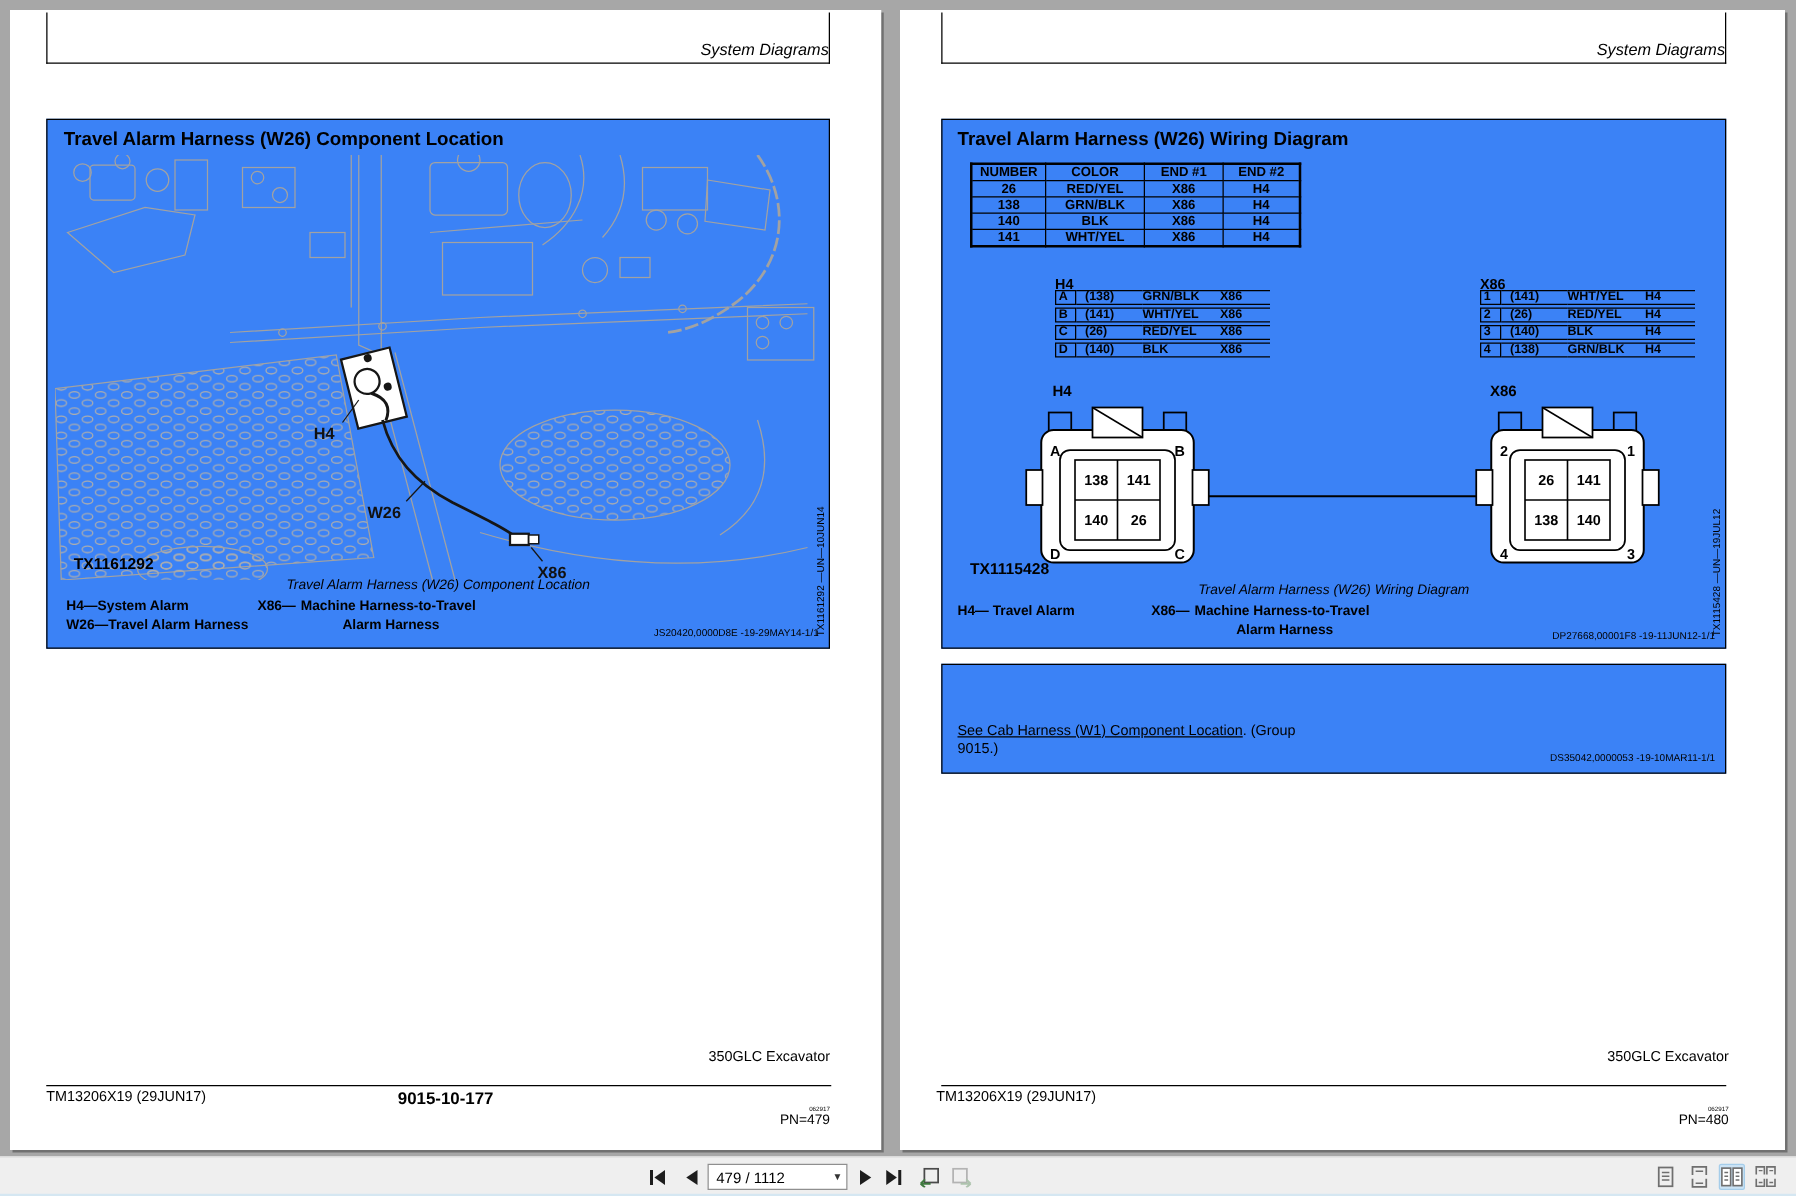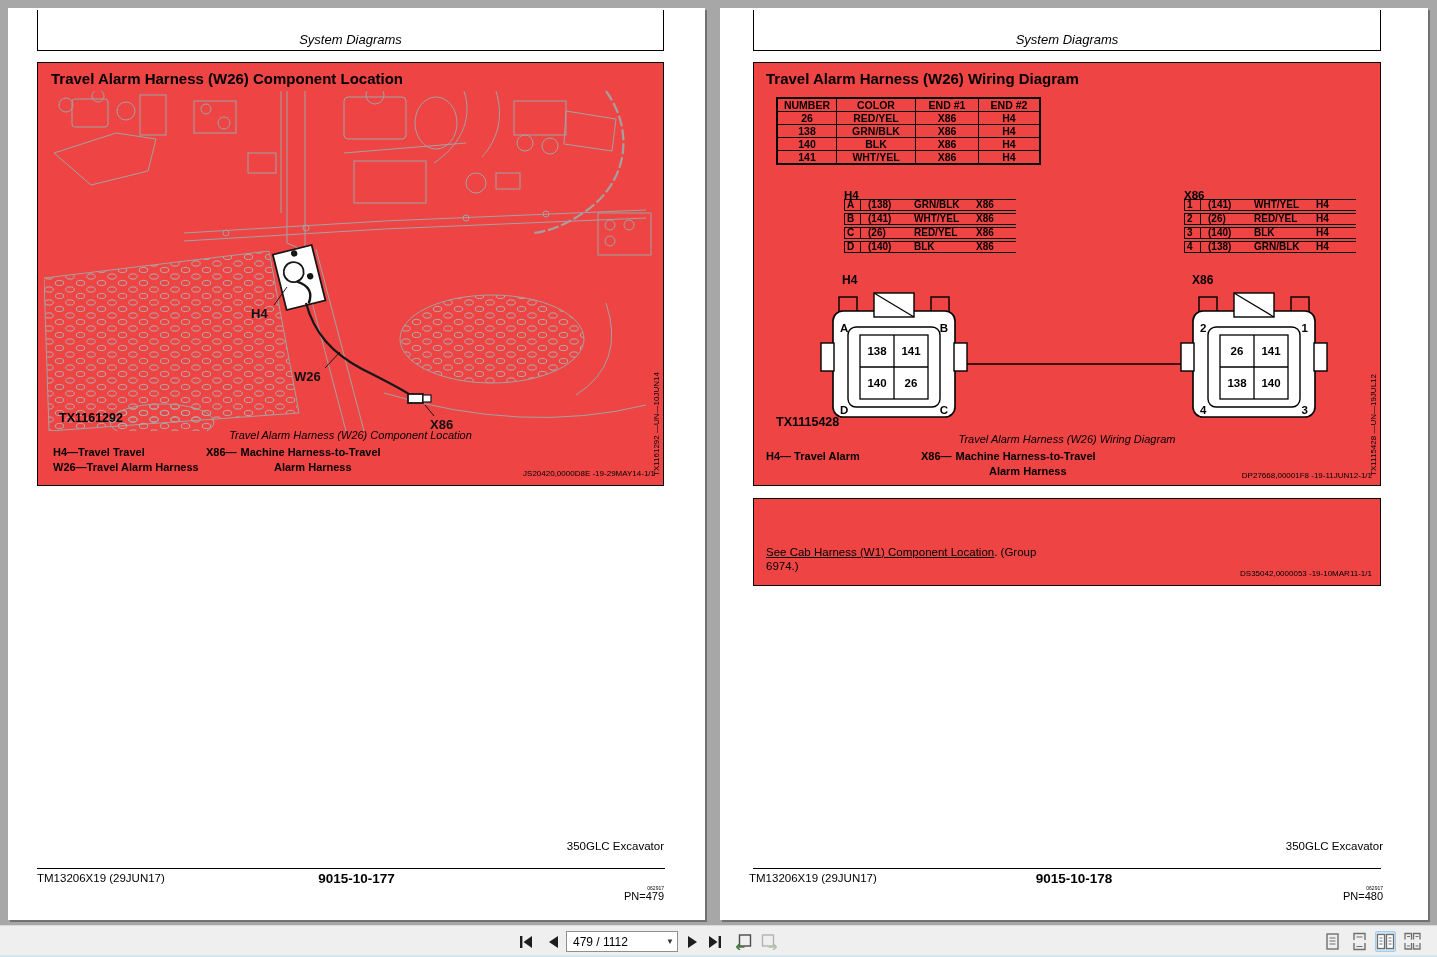--- a/index.html
+++ b/index.html
@@ -9,26 +9,26 @@
     font-family:"Liberation Sans",sans-serif;
     -webkit-font-smoothing:antialiased;
   }
   .page{position:absolute;top:8px;height:912px;background:#fff;
         box-shadow:2px 2px 0 rgba(70,70,70,.55);}
   #page-left{left:8px;width:697px;}
   #page-right{left:720px;width:708px;}
 
   .hdr-box{position:absolute;top:2px;height:41px;box-sizing:border-box;
     border-left:1px solid #000;border-right:1px solid #000;border-bottom:1px solid #000;
-    display:flex;align-items:flex-end;justify-content:center;
+    display:flex;align-items:flex-end;justify-content:flex-end;
     font-style:italic;font-size:13px;padding-bottom:3px;color:#000;}
   #page-left .hdr-box{left:29px;width:627px;}
   #page-right .hdr-box{left:33px;width:628px;}
 
-  .content-box{position:absolute;border:1px solid #000;box-sizing:border-box;background:#ef4444;}
+  .content-box{position:absolute;border:1px solid #000;box-sizing:border-box;background:#3b82f6;margin-top:33px;}
   #lp-box{left:29px;top:54px;width:627px;height:424px;}
   #rp-box1{left:33px;top:54px;width:628px;height:424px;}
   #rp-box2{left:33px;top:490px;width:628px;height:88px;}
 
   .sec-title{position:absolute;left:13px;top:7px;font-size:15px;font-weight:bold;color:#000;line-height:18px;}
 
   .fig-id{position:absolute;font-size:12.5px;font-weight:bold;}
   .caption{position:absolute;width:100%;text-align:center;font-style:italic;font-size:11px;}
   .doc-code{position:absolute;right:8px;font-size:8px;color:#000;}
   .side-text{position:absolute;right:2px;top:248px;height:165px;font-size:8px;
@@ -178,21 +178,21 @@
           <text x="250" y="290">W26</text>
           <text x="386" y="338">X86</text>
         </g>
       </svg>
 
       <div class="fig-id" style="left:21px;top:348px;">TX1161292</div>
       <div class="side-text">TX1161292 —UN—10JUN14</div>
       <div class="caption" style="top:366px;">Travel Alarm Harness (W26) Component Location</div>
 
       <div class="legend" style="left:15px;top:382px;">
-        <div>H4—Travel Travel</div>
+        <div>H4—System Alarm</div>
         <div>W26—Travel Alarm Harness</div>
       </div>
       <div class="legend" style="left:168px;top:382px;">
         <div>
           <span>X86—</span><span class="leg-desc">Machine Harness-to-Travel</span>
         </div>
         <div class="leg-indent">Alarm Harness</div>
       </div>
 
       <div class="doc-code" style="top:406px;">JS20420,0000D8E  -19-29MAY14-1/1</div>
@@ -379,28 +379,27 @@
       </div>
 
       <div class="doc-code" style="top:408px;">DP27668,00001F8  -19-11JUN12-1/1</div>
     </div>
 
     <div class="content-box" id="rp-box2">
       <div class="starter-text">
         <div>
           <a>See Cab Harness (W1) Component Location</a><span>. (Group</span>
         </div>
-        <div>6974.)</div>
+        <div>9015.)</div>
       </div>
       <div class="doc-code" style="top:70px;">DS35042,0000053  -19-10MAR11-1/1</div>
     </div>
 
     <div class="footer-line"></div>
     <div class="f-left">TM13206X19 (29JUN17)</div>
-    <div class="f-center">9015-10-178</div>
     <div class="f-right">350GLC Excavator</div>
     <div class="f-date">062917</div>
     <div class="f-pn">PN=480</div>
   </div>
 </div>
 
 <div id="toolbar">
 
   <div class="tb-btn" style="left:515px;">
     <svg width="14" height="12" viewBox="0 0 14 12">

